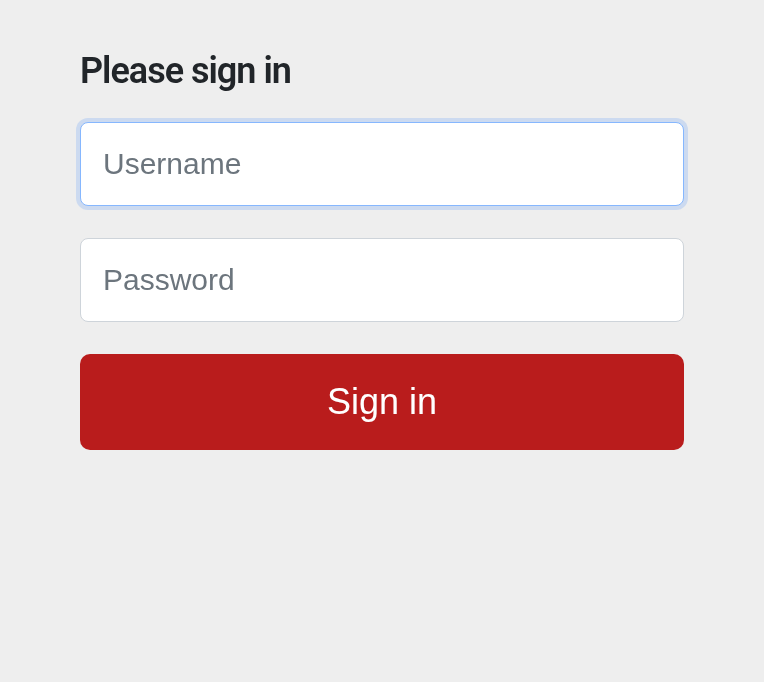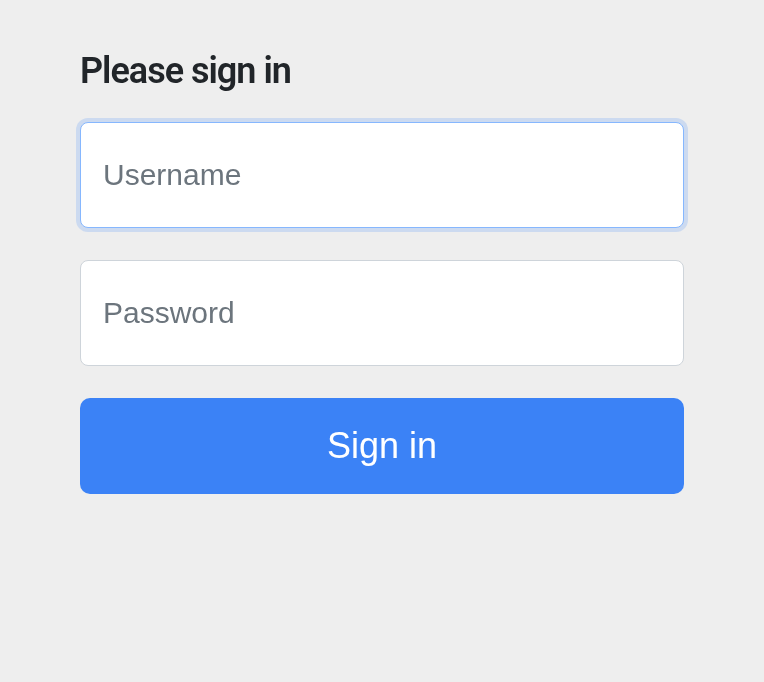--- a/index.html
+++ b/index.html
@@ -16,41 +16,41 @@
     }
     .form-title {
       font-size: 36px;
       font-weight: 600;
       color: #212529;
       margin-bottom: 30px;
       letter-spacing: -1px;
     }
     .form-input {
       width: 100%;
-      height: 106px;
+      height: 84px;
       padding: 0 22px;
       font-size: 30px;
       color: #212529;
       background-color: #ffffff;
       border: 1px solid #ced4da;
       border-radius: 8px;
       margin-bottom: 32px;
       outline: none;
     }
     .form-input::placeholder {
       color: #6c757d;
     }
     .form-input.focused {
       border-color: #86b7fe;
       box-shadow: 0 0 0 0.25rem rgba(13,110,253,.15);
     }
     .submit-button {
       width: 100%;
       height: 96px;
-      background-color: #3b82f6;
+      background-color: #b91c1c;
       color: #ffffff;
       font-size: 36px;
       font-weight: 400;
       border: none;
       border-radius: 10px;
       cursor: pointer;
     }
   </style>
 </head>
 <body>

